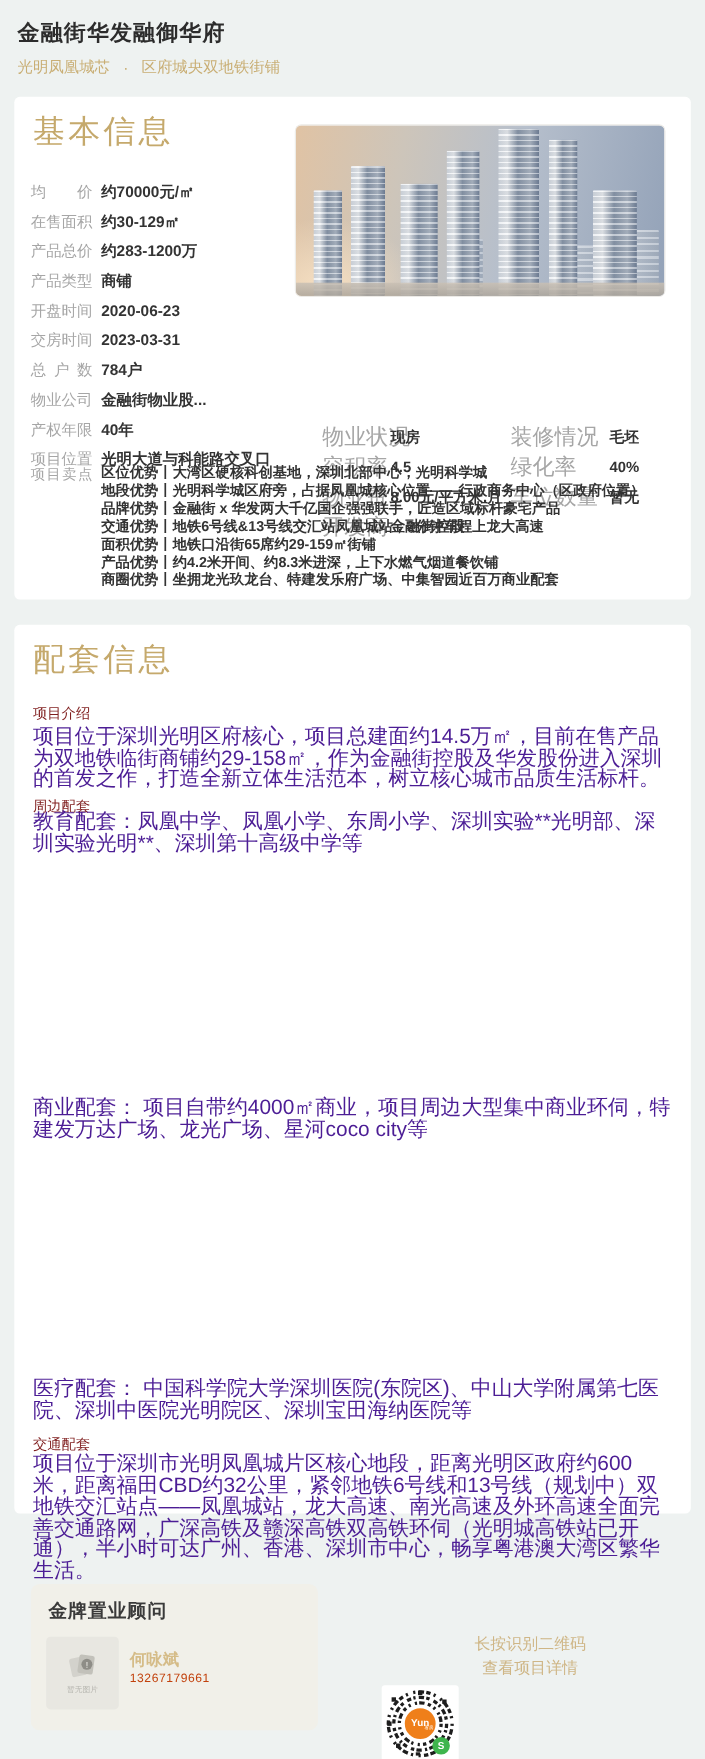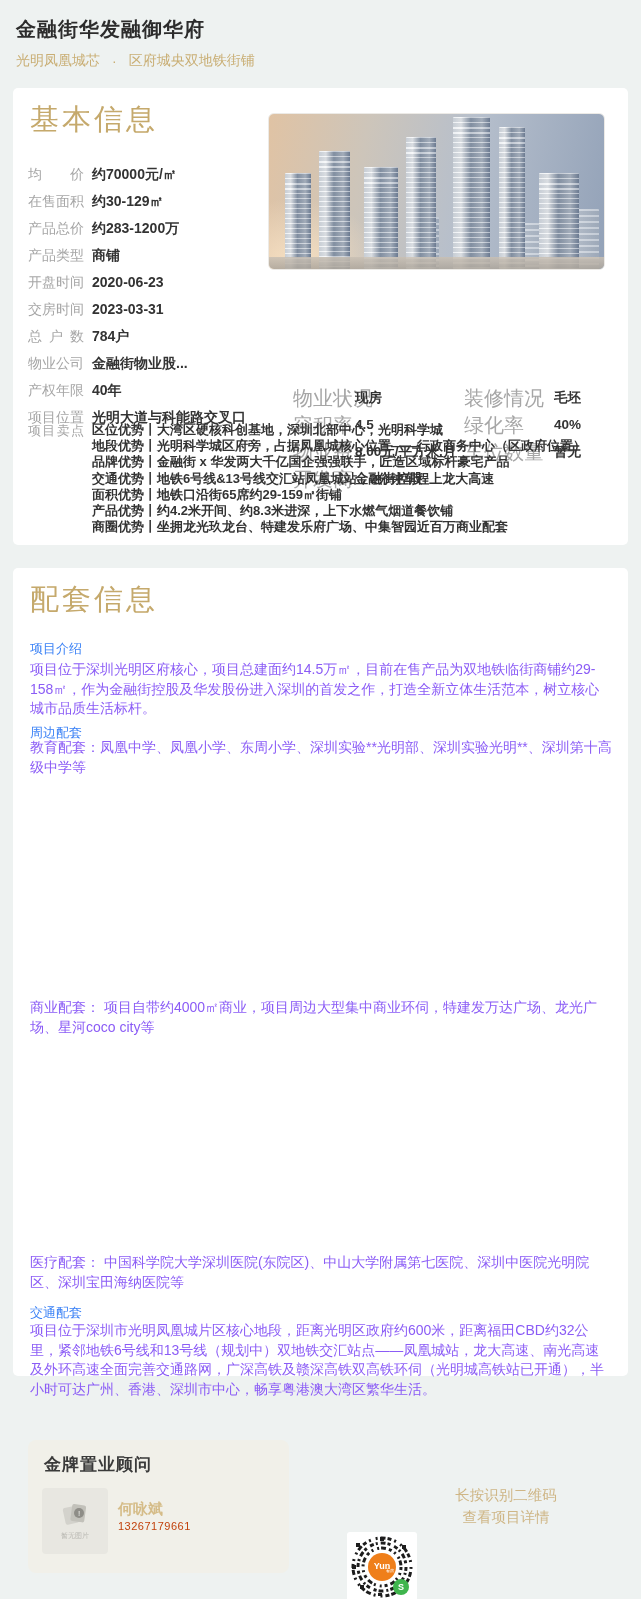--- a/index.html
+++ b/index.html
@@ -44,34 +44,34 @@
     background:
       repeating-linear-gradient(180deg, rgba(255,255,255,.45) 0 1.5px, rgba(40,55,75,.12) 1.5px 5px),
       linear-gradient(90deg,#dde2e8 0%,#f2f4f6 22%,#8d9aac 48%,#b4bdc9 78%,#74839a 100%);
   }
   .tower.bg { background:
       repeating-linear-gradient(180deg, rgba(255,255,255,.3) 0 2px, rgba(90,105,125,.15) 2px 6px),
       linear-gradient(90deg,#c3cbd6,#a9b4c3); }
   .ground { position:absolute; bottom:0; left:0; right:0; height:12px;
     background:linear-gradient(180deg,#c9c0b4,#aca59b); opacity:.85; }
   
-  .sec-lbl { position:absolute; left:17px; font-size:13px; color:#3b82f6; }
-  .para { position:absolute; left:17px; width:582px; font-size:14px; line-height:19.5px; color:#8b5cf6; }
+  .sec-lbl { position:absolute; left:17px; font-size:13px; color:#7f1d1d; }
+  .para { position:absolute; left:17px; width:582px; font-size:19px; line-height:19.5px; color:#4c1d95; }
   
   .consult { position:absolute; left:28px; top:1440px; width:261px; height:133px;
     background:#f1f0e9; border-radius:8px; }
   .consult h3 { position:absolute; left:16px; top:13px; font-size:17px; font-weight:700; color:#3a3a3a; letter-spacing:1px; }
   .avatar { position:absolute; left:14px; top:48px; width:66px; height:66px; background:#e8e7e1; border-radius:4px;
     display:flex; flex-direction:column; align-items:center; justify-content:center; }
   .avatar .ph-txt { font-size:7px; color:#b7b6b0; margin-top:3px; }
   .c-name  { position:absolute; left:90px; top:60px; font-size:15px; font-weight:600; color:#d5bc88; }
   .c-phone { position:absolute; left:90px; top:80px; font-size:11px; color:#c2410c; letter-spacing:.5px; }
   .qr { position:absolute; left:347px; top:1532px; width:70px; height:70px; background:#fff; border-radius:3px;
     display:flex; align-items:center; justify-content:center; }
-  .qr-cap { position:absolute; left:436px; top:1484px; width:140px; text-align:center;
+  .qr-cap { position:absolute; left:412px; top:1484px; width:140px; text-align:center;
     font-size:14.5px; line-height:22px; color:#cfb686; }
 </style>
 </head>
 <body>
 
 <div class="page">
 
   <div class="hdr-title">金融街华发融御华府</div>
   <div class="hdr-sub">
     <span>光明凤凰城芯</span>

